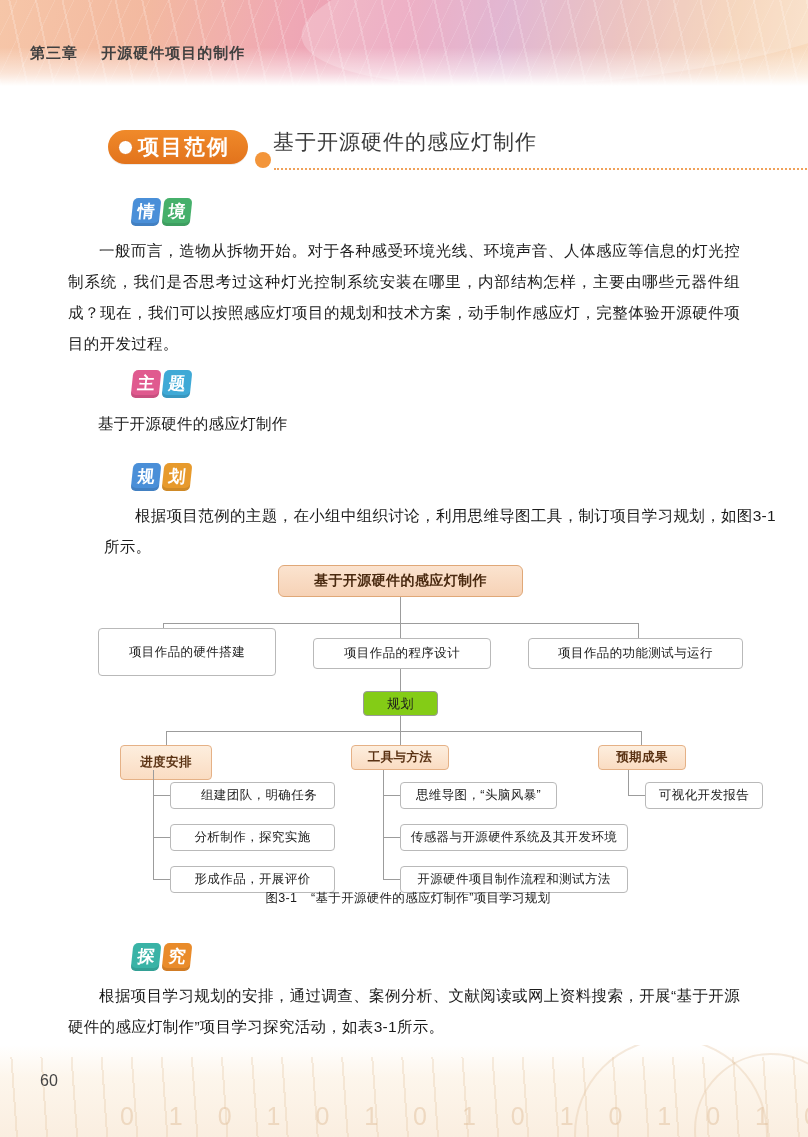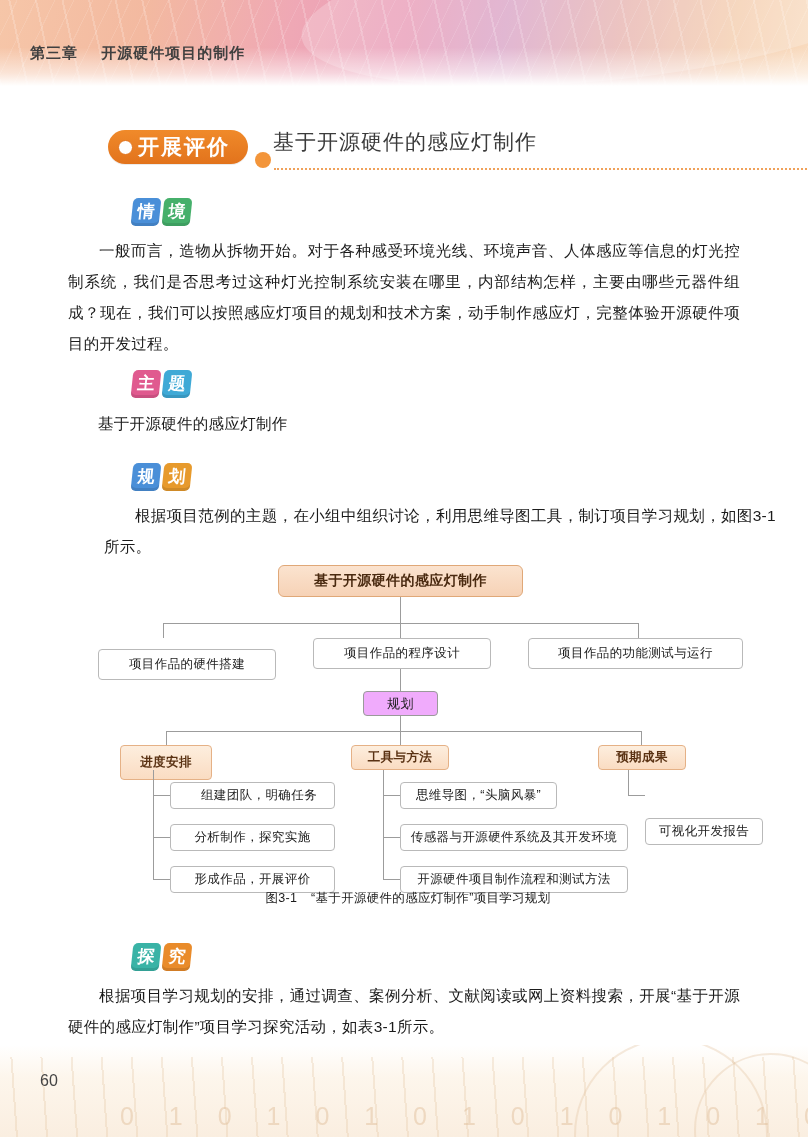--- a/index.html
+++ b/index.html
@@ -229,21 +229,21 @@
     font-weight: bold;
     color: #4a2a10;
   }
   .mm-cat {
     background: linear-gradient(180deg, #fdeede 0%, #fadcc2 100%);
     border: 1px solid #e5b186;
     font-weight: bold;
     color: #5a3213;
   }
   .mm-mid {
-    background: #f0abfc;
+    background: #84cc16;
     border: 1px solid #9a9a9a;
     font-size: 13px;
   }
   .mm-line {
     position: absolute;
     background: #9c9c9c;
   }
   .mm-line.h { height: 1px; }
   .mm-line.v { width: 1px; }
 
@@ -271,21 +271,21 @@
   <div class="chapter-head">
     <span class="ch-no">第三章</span>
     <span>开源硬件项目的制作</span>
   </div>
 
   <div class="content">
 
     <div class="example-banner">
       <div class="banner-dot-right"></div>
       <div class="banner-pill">
-        <span>开展评价</span>
+        <span>项目范例</span>
       </div>
       <div class="banner-dot-left"></div>
       <div class="banner-title">基于开源硬件的感应灯制作</div>
       <div class="banner-rule"></div>
     </div>
 
     <div class="tag" style="left:132px; top:198px;">
       <div class="ch skew" style="background:#4a8fd8;">情</div>
       <div class="ch skew" style="background:#46b06b;">境</div>
     </div>
@@ -307,21 +307,21 @@
 
       <div class="mm-box mm-root" style="left:170px; top:0px; width:245px; height:32px;">基于开源硬件的感应灯制作</div>
 
       <div class="mm-line v" style="left:292px; top:32px; height:26px;"></div>
 
       <div class="mm-line h" style="left:55px; top:58px; width:475px;"></div>
       <div class="mm-line v" style="left:55px; top:58px; height:15px;"></div>
       <div class="mm-line v" style="left:292px; top:58px; height:15px;"></div>
       <div class="mm-line v" style="left:530px; top:58px; height:15px;"></div>
 
-      <div class="mm-box" style="left:-10px; top:84px; width:178px; height:31px;">项目作品的硬件搭建</div>
+      <div class="mm-box" style="left:-10px; top:63px; width:178px; height:48px;">项目作品的硬件搭建</div>
       <div class="mm-box" style="left:205px; top:73px; width:178px; height:31px;">项目作品的程序设计</div>
       <div class="mm-box" style="left:420px; top:73px; width:215px; height:31px;">项目作品的功能测试与运行</div>
 
       <div class="mm-line v" style="left:292px; top:104px; height:22px;"></div>
       <div class="mm-box mm-mid" style="left:255px; top:126px; width:75px; height:25px;">规划</div>
 
       <div class="mm-line v" style="left:292px; top:151px; height:15px;"></div>
       <div class="mm-line h" style="left:58px; top:166px; width:475px;"></div>
       <div class="mm-line v" style="left:58px; top:166px; height:14px;"></div>
       <div class="mm-line v" style="left:292px; top:166px; height:14px;"></div>
@@ -342,21 +342,21 @@
       <div class="mm-line v" style="left:275px; top:205px; height:110px;"></div>
       <div class="mm-line h" style="left:275px; top:230px; width:17px;"></div>
       <div class="mm-line h" style="left:275px; top:272px; width:17px;"></div>
       <div class="mm-line h" style="left:275px; top:314px; width:17px;"></div>
       <div class="mm-box" style="left:292px; top:217px; width:157px; height:27px;">思维导图，“头脑风暴”</div>
       <div class="mm-box" style="left:292px; top:259px; width:228px; height:27px;">传感器与开源硬件系统及其开发环境</div>
       <div class="mm-box" style="left:292px; top:301px; width:228px; height:27px;">开源硬件项目制作流程和测试方法</div>
 
       <div class="mm-line v" style="left:520px; top:205px; height:26px;"></div>
       <div class="mm-line h" style="left:520px; top:230px; width:17px;"></div>
-      <div class="mm-box" style="left:537px; top:217px; width:118px; height:27px;margin-top:36px;">可视化开发报告</div>
+      <div class="mm-box" style="left:537px; top:217px; width:118px; height:27px;">可视化开发报告</div>
     </div>
 
     <div class="fig-caption">
       <span class="fig-no">图3-1</span>
       <span>“基于开源硬件的感应灯制作”项目学习规划</span>
     </div>
 
     <div class="tag" style="left:132px; top:943px;">
       <div class="ch skew" style="background:#39b3a6;">探</div>
       <div class="ch skew" style="background:#e98b2a;">究</div>

